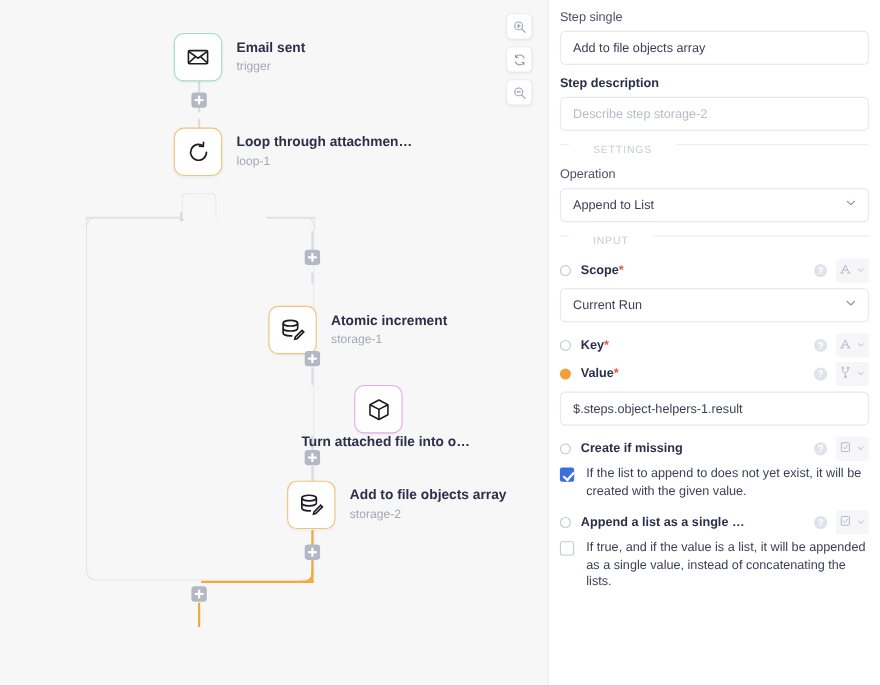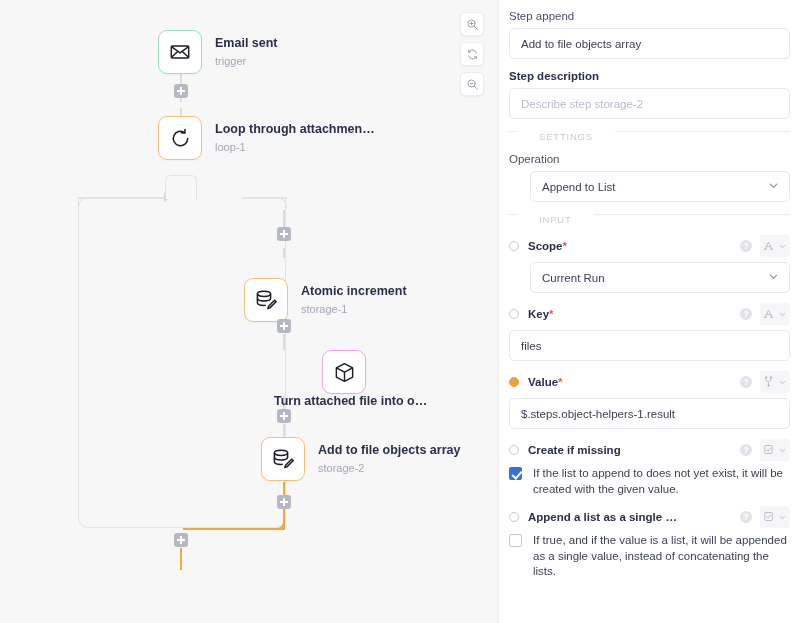--- a/index.html
+++ b/index.html
@@ -223,21 +223,21 @@
   .section-head .cap {
     font-size: 9.5px;
     letter-spacing: 0.8px;
     color: #c9ccd8;
   }
   .section-head .rule {
     flex: 1; height: 1px; background: #ebebf0;
   }
 
   
-  .select-wrap { position: relative; margin-left: 21px; }
+  .select-wrap { position: relative; }
   .select-box {
     width: 100%;
     height: 31px;
     border: 1px solid #e8e8ed;
     border-radius: 5px;
     background: #ffffff;
     padding: 0 28px 0 11px;
     font-size: 11.5px;
     color: #3a3f55;
     display: flex; align-items: center;
@@ -461,21 +461,21 @@
           <path d="M12.7 12.7 L17.5 17.5"></path>
           <path d="M6.3 8.5 H10.7"></path>
         </svg>
       </div>
     </div>
   </div>
 
   <div class="panel">
 
     <div class="field-block">
-      <div class="field-label">Step append</div>
+      <div class="field-label">Step single</div>
       <input class="text-input" type="text" value="Add to file objects array" style="">
     </div>
 
     <div class="field-block">
       <div class="field-label bold">Step description</div>
       <input class="text-input" type="text" placeholder="Describe step storage-2" style="">
     </div>
 
     <div class="section-head">
       <div class="dash"></div>
@@ -547,23 +547,20 @@
               <path d="M1.8 13.3 H5.2 M10.8 13.3 H14.2"></path>
             </svg>
         </span>
         <span>
           <svg width="9" height="9" viewBox="0 0 16 16" fill="none" stroke="#b3b7c6" stroke-width="1.6" stroke-linecap="round">
               <path d="M4 6.2 L8 10 L12 6.2"></path>
             </svg>
         </span>
       </span>
     </div>
-    <div class="field-block">
-      <input class="text-input" type="text" value="files" style="">
-    </div>
 
     <div class="input-row">
       <span class="radio-dot filled"></span>
       <span class="input-row-label"><span>Value</span><span class="req">*</span></span>
       <span class="row-spacer"></span>
       <span class="help-icon">?</span>
       <span class="type-pill">
         <span>
           <svg width="11" height="11" viewBox="0 0 16 16" fill="none" stroke="#b3b7c6" stroke-width="1.3" stroke-linecap="round">
             <path d="M4.5 2.4 V7 L8 9.4 V13.6"></path>

